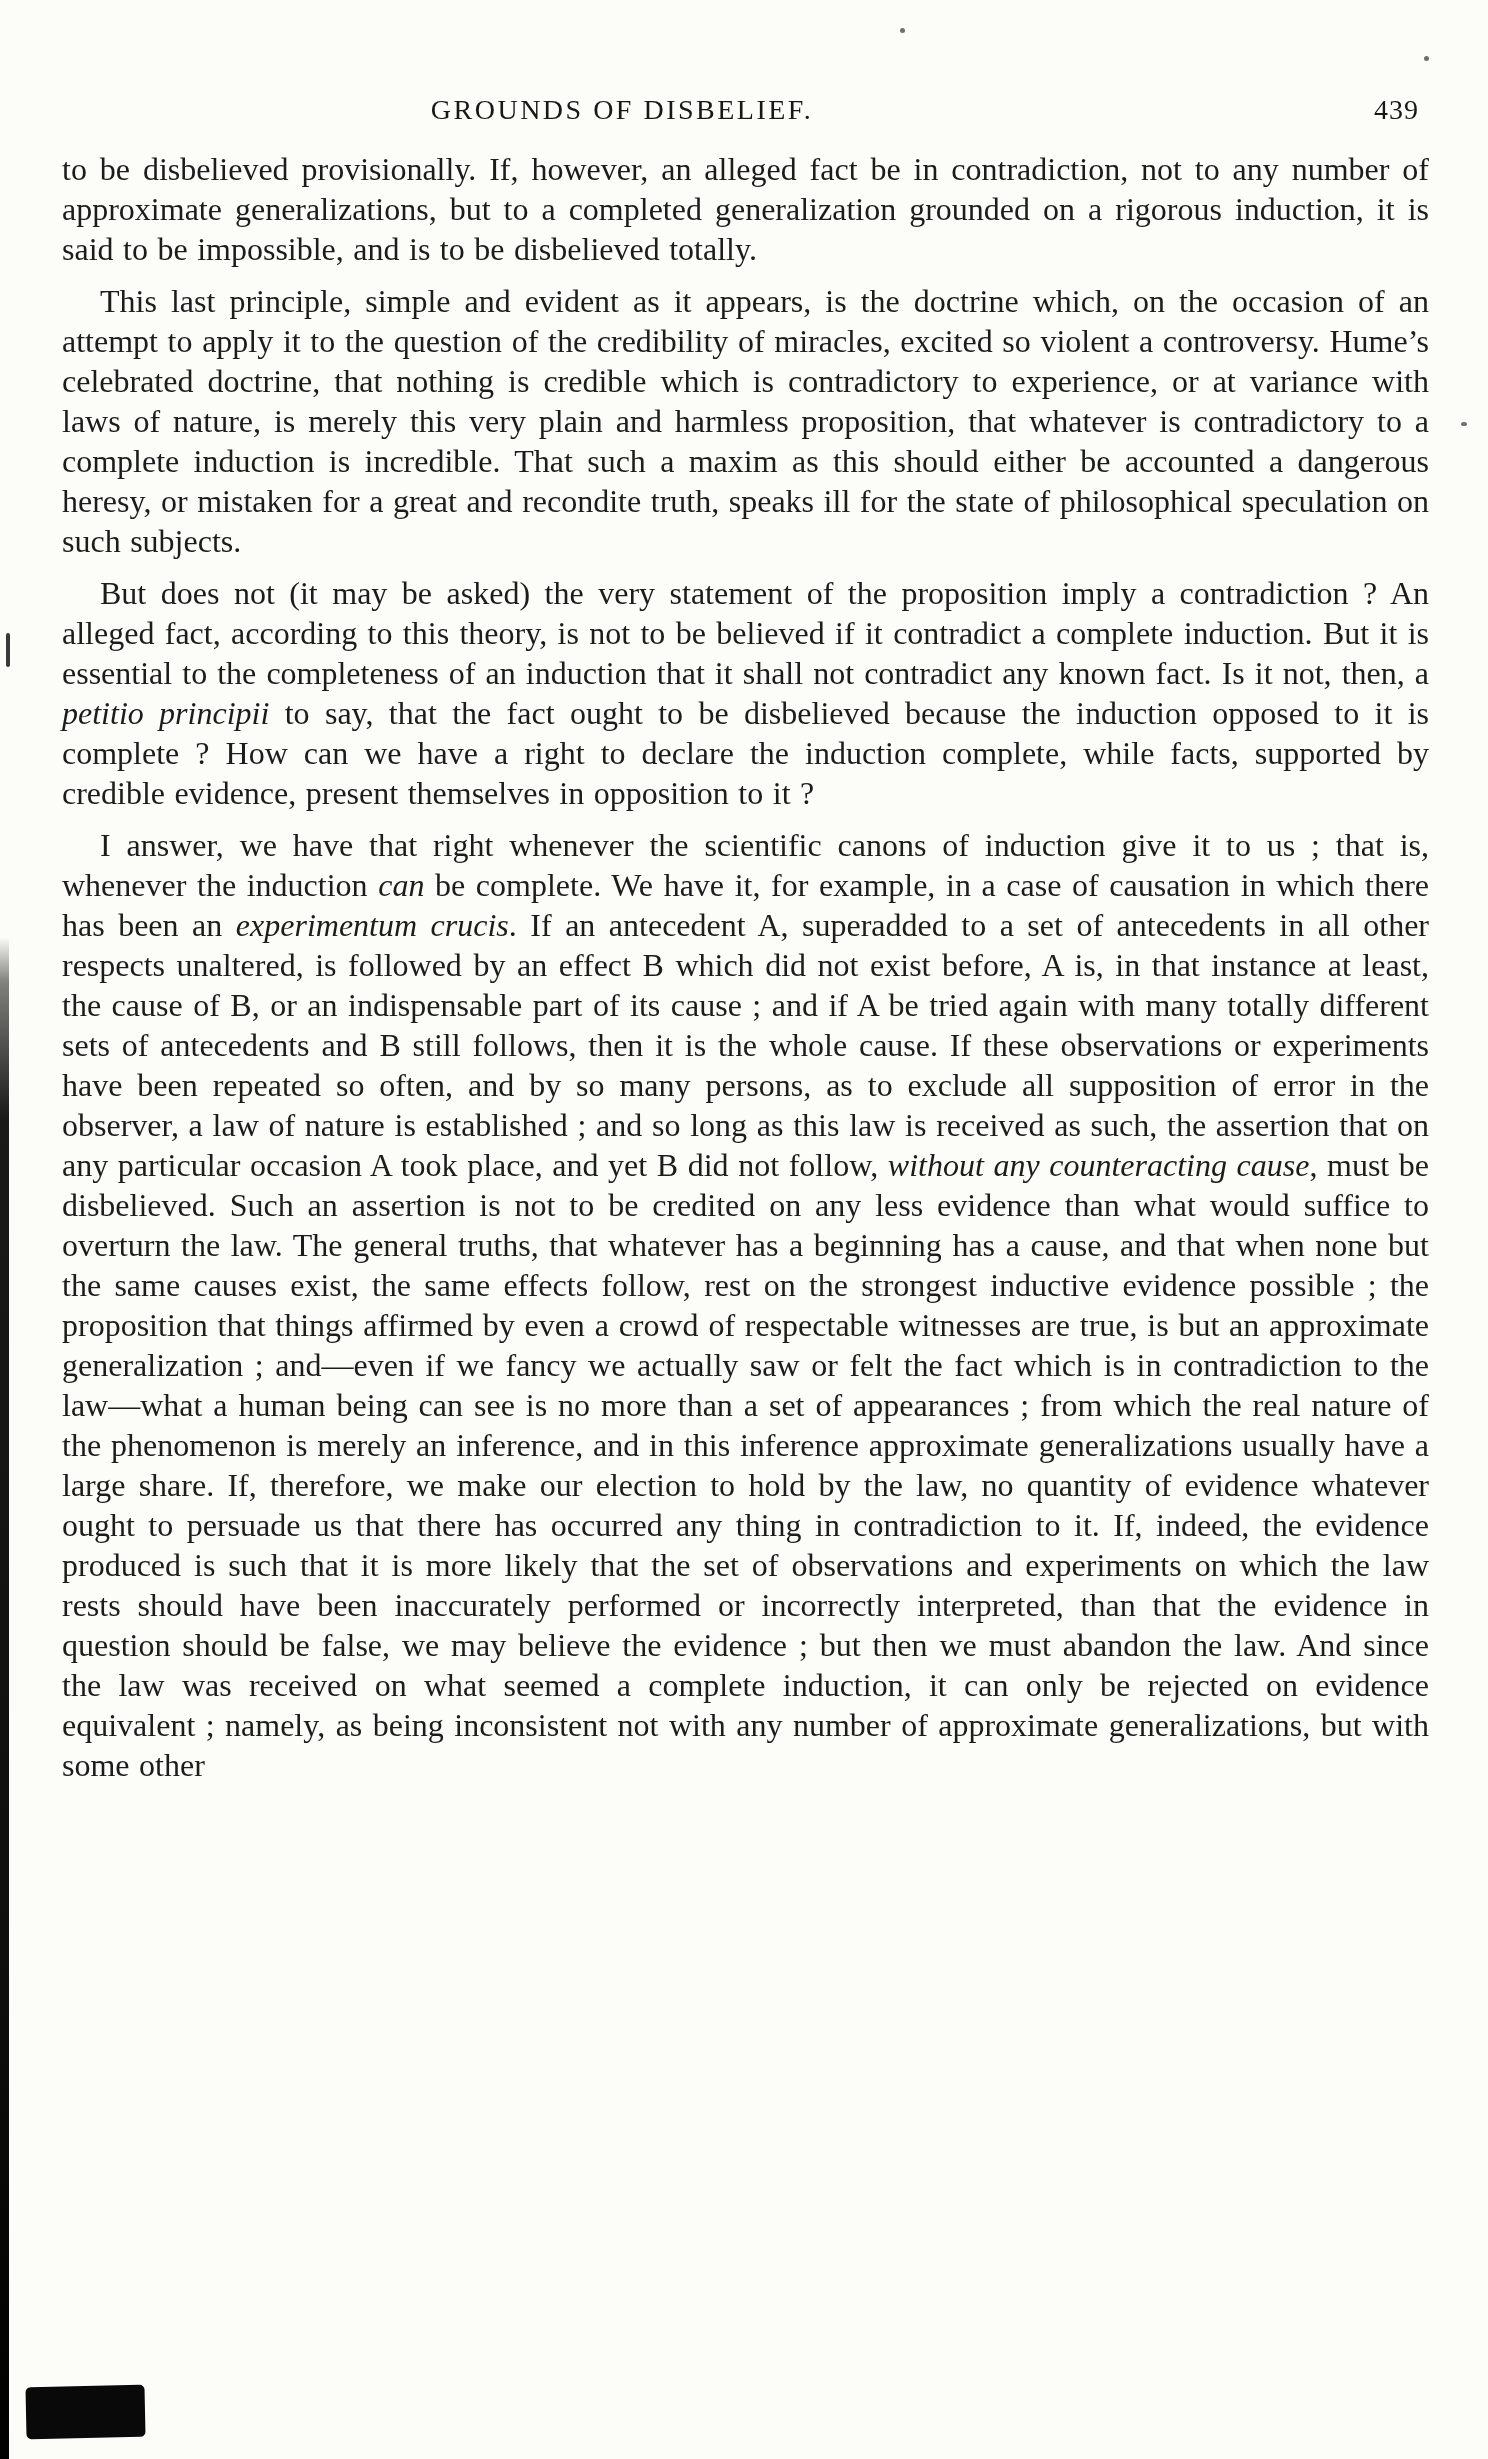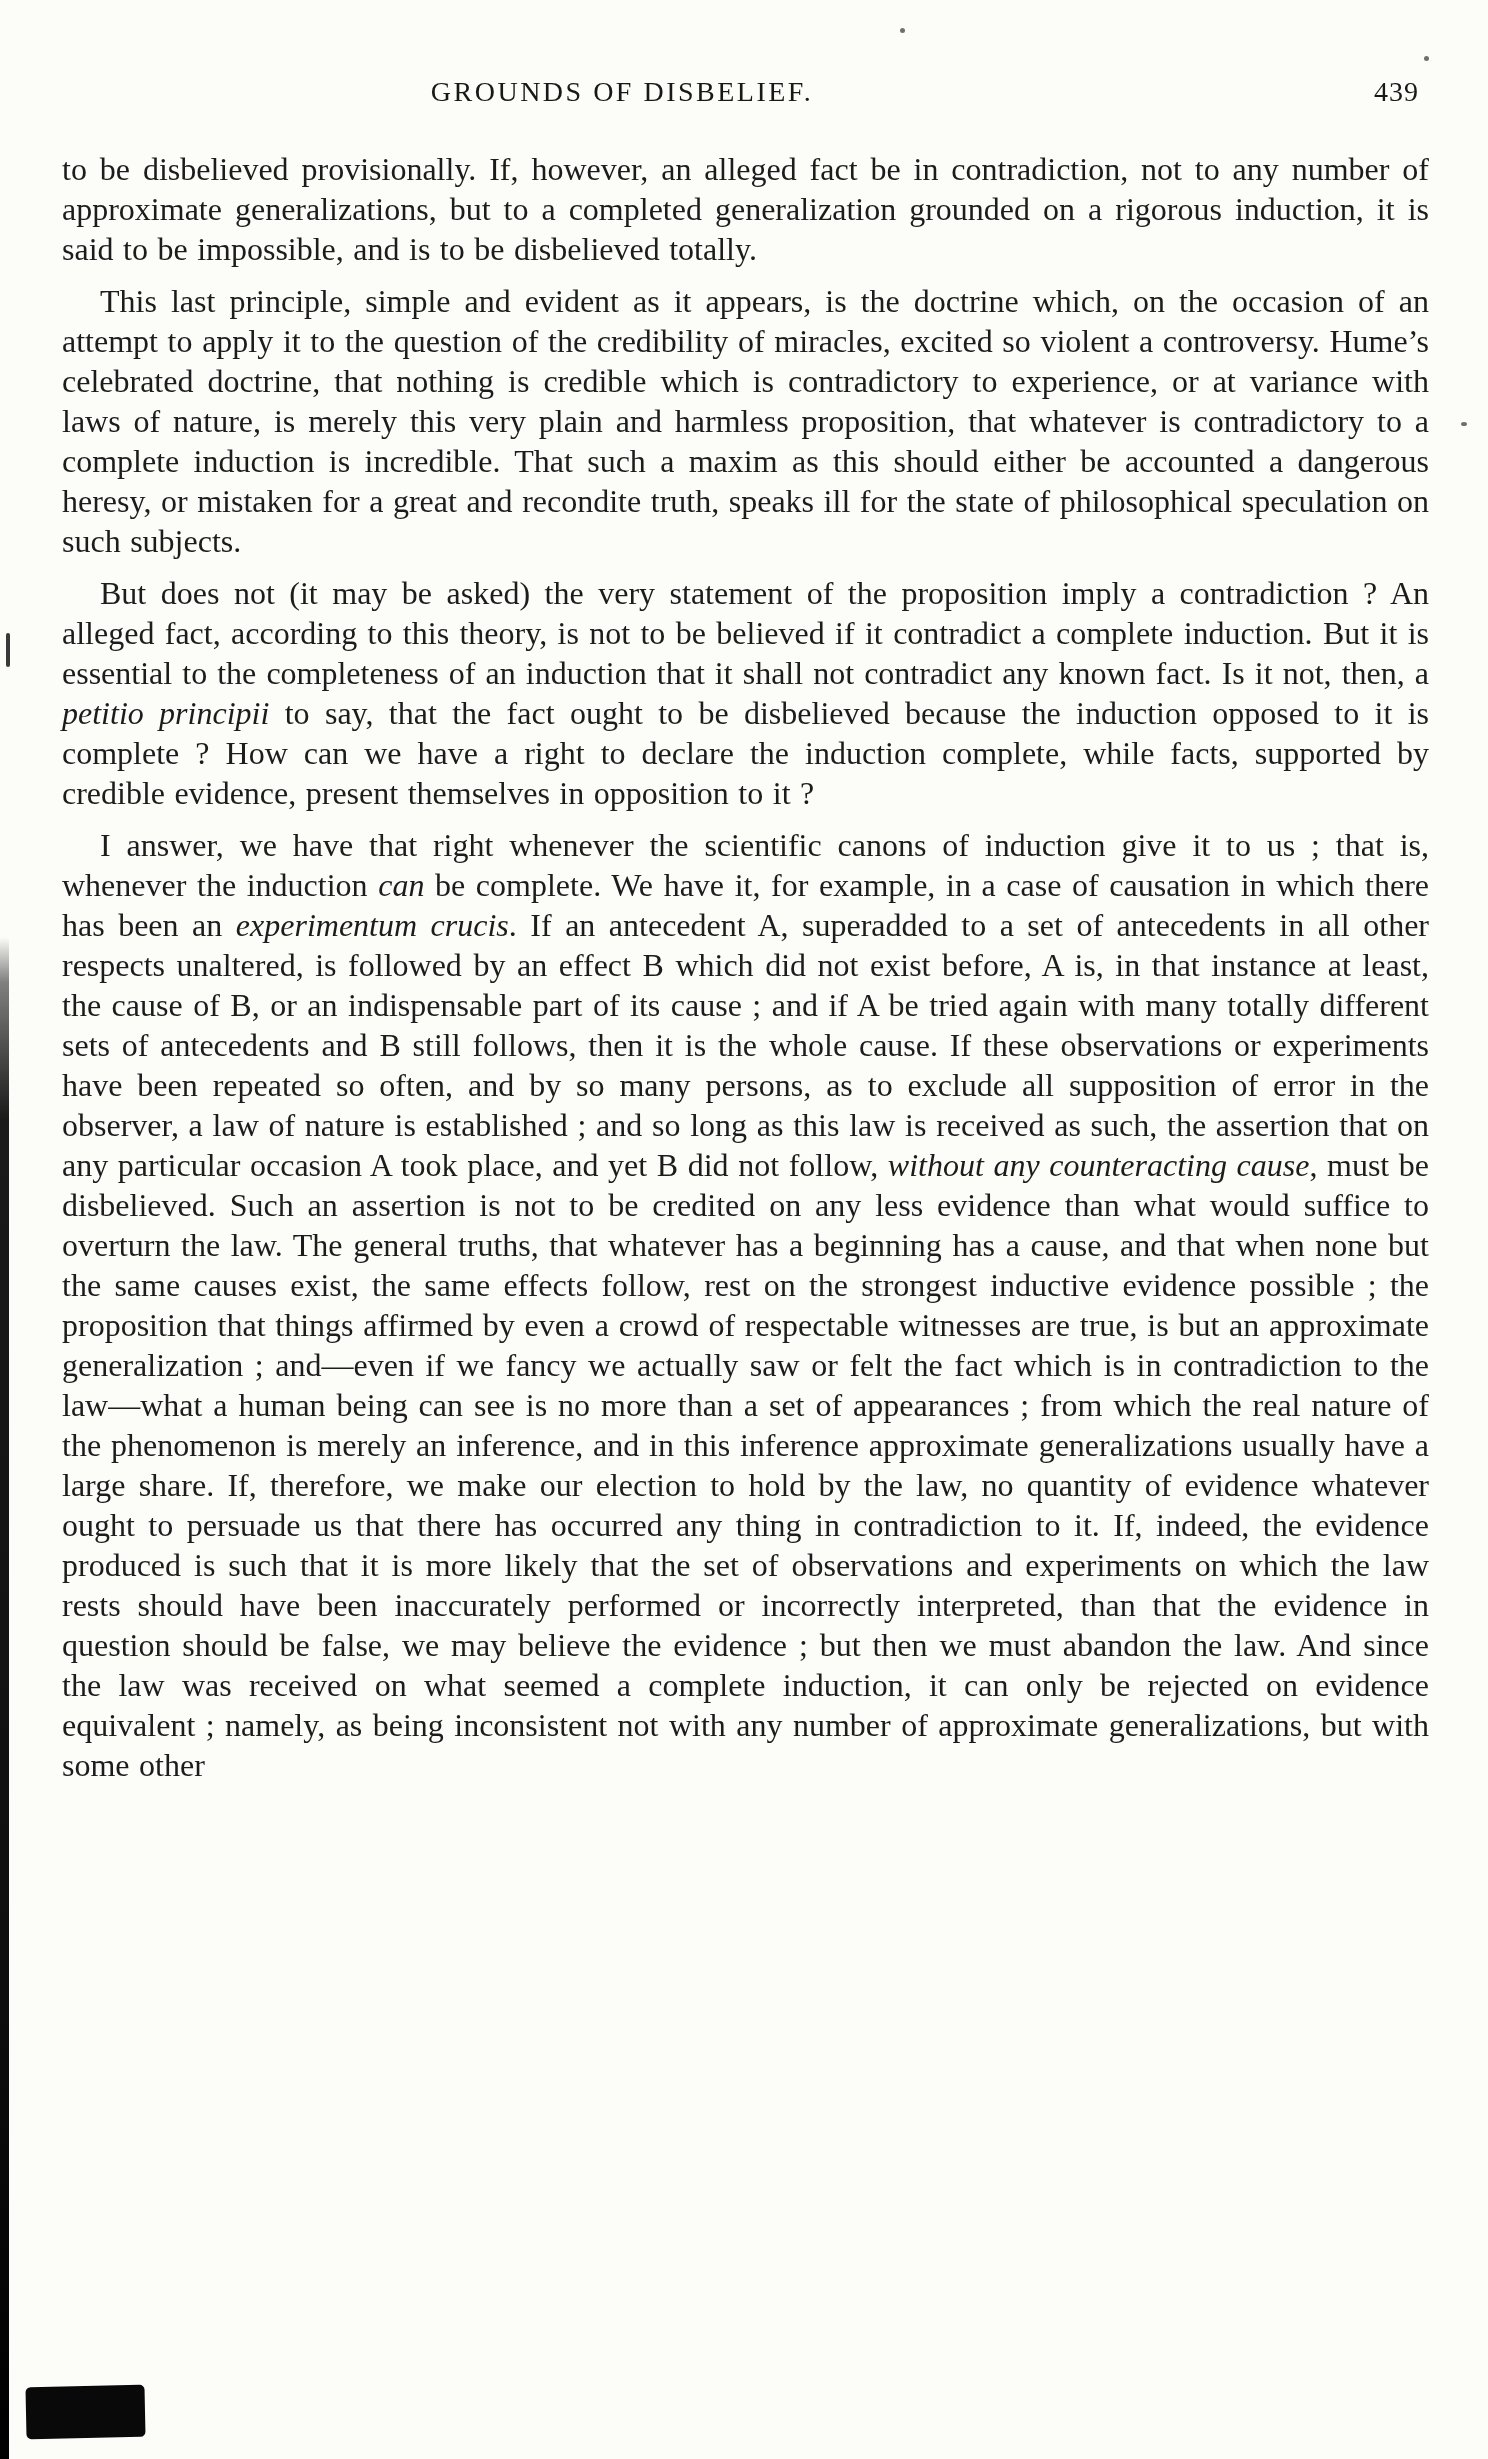--- a/index.html
+++ b/index.html
@@ -12,21 +12,21 @@
     width: 1489px;
     height: 2460px;
     background: #fcfcf9;
     overflow: hidden;
     font-family: "Liberation Serif", "DejaVu Serif", serif;
     color: #1c1c1c;
   }
   
   .runninghead {
     position: absolute;
-    top: 76px;
+    top: 94px;
     left: 50px;
     width: 1391px;
     height: 40px;
   }
   .head-title {
     position: absolute;
     left: 0;
     top: 0;
     width: 1144px;
     text-align: center;

